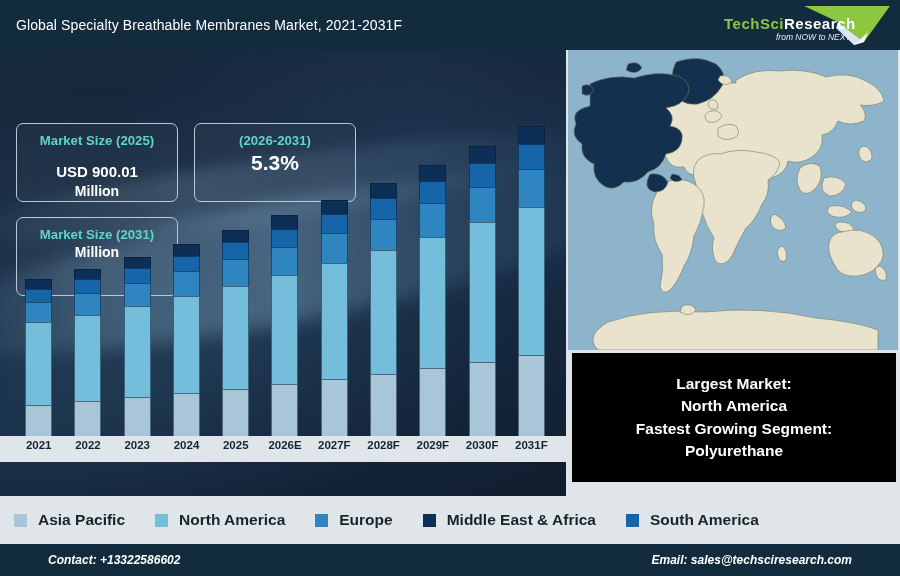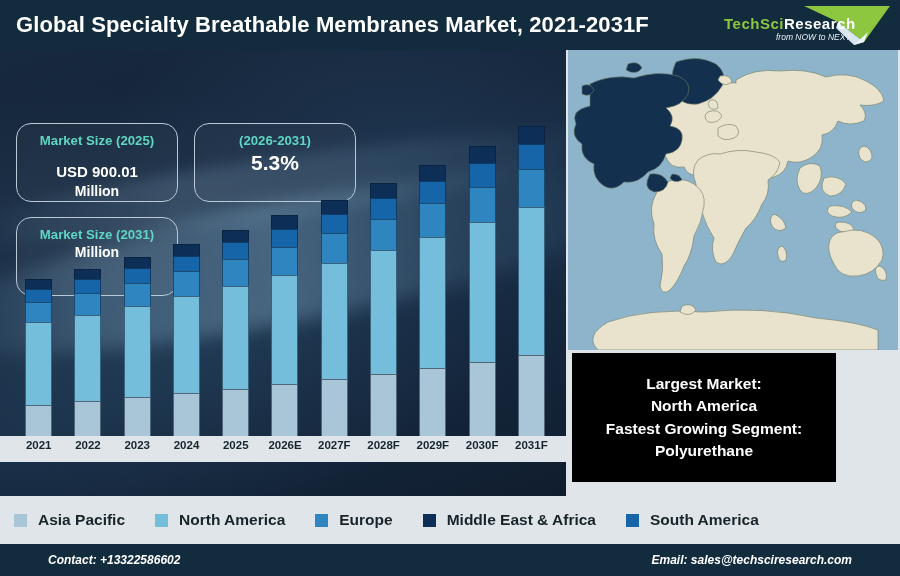--- a/index.html
+++ b/index.html
@@ -17,22 +17,22 @@
 
   
   .header{
     position:relative;
     height:50px;flex:0 0 50px;
     background:#122b3d;
     display:flex;align-items:center;
   }
   .header-title{
     color:#ffffff;
-    font-size:22px;
-    font-weight:bold;
+    font-size:14px;
+    font-weight:normal;
     letter-spacing:.1px;
     margin-left:16px;
     white-space:nowrap;
   }
   .logo{
     position:absolute;right:6px;top:2px;
     width:176px;height:46px;
   }
   .logo svg{display:block;}
 
@@ -70,21 +70,21 @@
     border-radius:50%;
     transform:rotate(-8deg);
     filter:blur(7px);
     pointer-events:none;
   }
 
   
   .stat-box{
     position:absolute;
     border:1px solid #b9c9d6;
-    border-radius:15px;
+    border-radius:7px;
     background:rgba(255,255,255,.03);
     text-align:center;
     box-sizing:border-box;
     padding-top:9px;
   }
   .stat-box .label{
     color:#5fd6c4;
     font-size:13.2px;
     font-weight:bold;
     line-height:16px;
@@ -183,21 +183,21 @@
     left:2px;top:0;
     width:330px;height:300px;
     background:#8db4cb;
     overflow:hidden;
   }
   .map-wrap svg{display:block;width:100%;height:100%;}
 
   .info-box{
     position:absolute;
     left:6px;top:303px;
-    width:264px;height:129px;
+    width:324px;height:129px;
     background:#000000;
     color:#ffffff;
     display:flex;
     flex-direction:column;
     align-items:center;
     justify-content:center;
     text-align:center;
     box-sizing:border-box;
   }
   .info-line{

